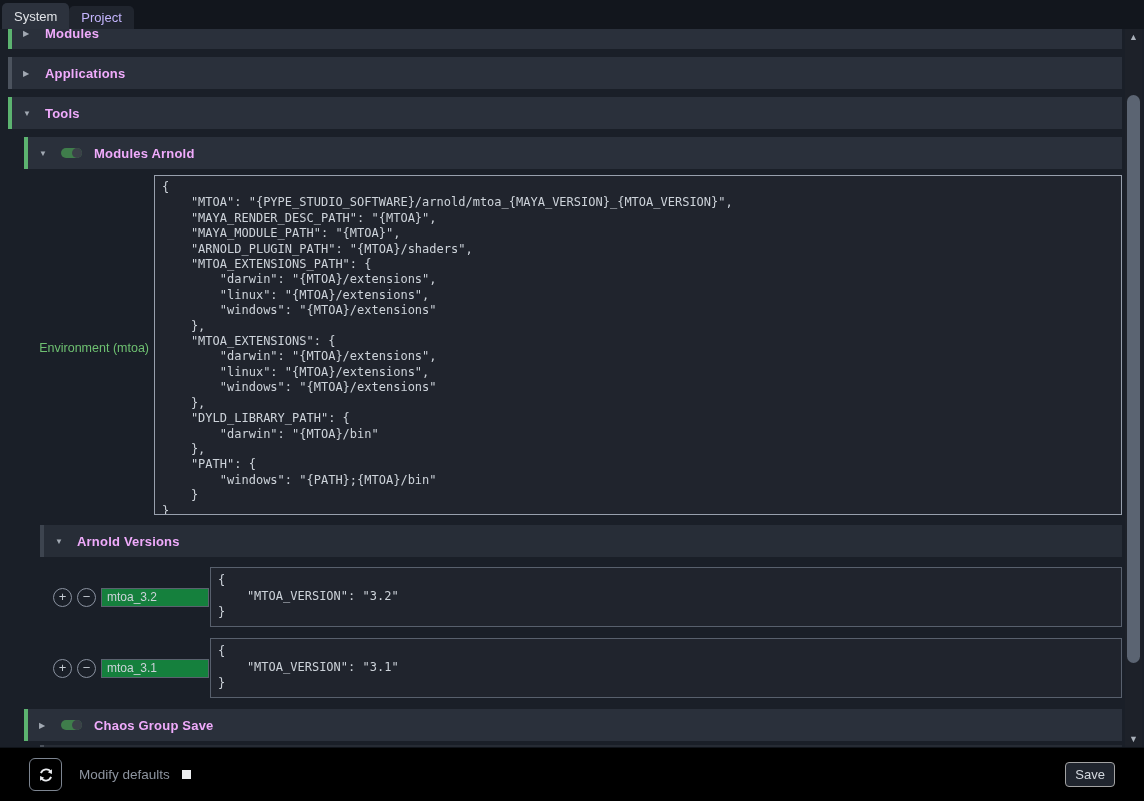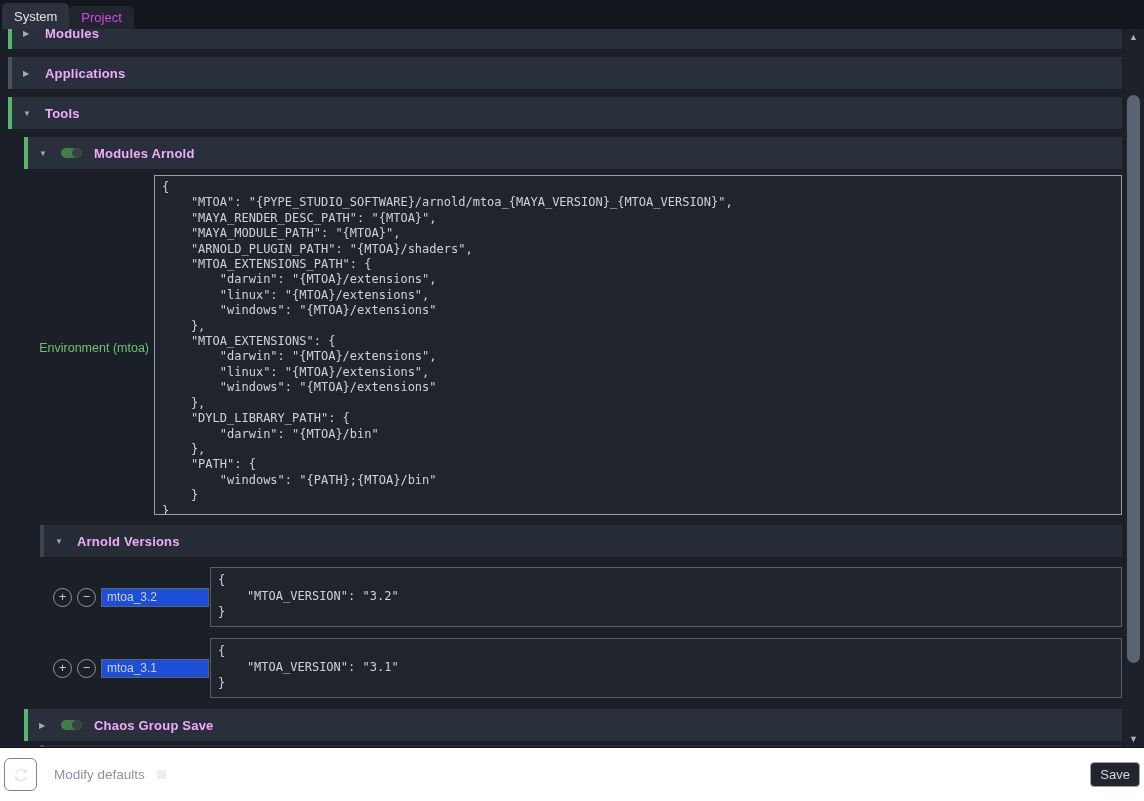--- a/index.html
+++ b/index.html
@@ -16,21 +16,21 @@
     height:29px; background:#12161d;
     display:flex; align-items:flex-end; padding-left:2px;
   }
   .tab {
     font-size:13px; padding:0 12px;
     border-radius:5px 5px 0 0;
     display:flex; align-items:center;
     cursor:default;
   }
   .tab.active { background:#2c323d; color:#e0e3e7; height:26px; }
-  .tab.inactive { background:#20252e; color:#d946ef; height:23px; }
+  .tab.inactive { background:#20252e; color:#c4b5fd; height:23px; }
 
   
   .content {
     position:absolute; top:29px; left:0; right:0; height:718px;
     background:#1a1f28; overflow:hidden;
     padding:0 22px 0 8px;
   }
 
   .acc {
     height:32px; background:#2a303b;
@@ -69,21 +69,21 @@
   .ver-controls {
     width:170px; flex:0 0 auto; display:flex; align-items:center; padding-left:13px;
   }
   .circle-btn {
     width:19px; height:19px; border-radius:50%;
     border:1px solid #8a92a0; color:#c5cbd3; background:transparent;
     font-size:13px; line-height:16px; text-align:center; margin-right:5px;
     cursor:pointer;
   }
   .key-input {
-    width:108px; height:19px; background:#1d4ed8;
+    width:108px; height:19px; background:#15803d;
     border:1px solid #5a626e; color:#ccd2d9;
     font-size:12px; padding:0 5px; font-family:"Liberation Sans", sans-serif;
   }
   .ver-box { height:60px; border:1px solid #58606d; line-height:16px; }
 
   .chaos { margin-top:11px; }
   .partial-row {
     margin-top:4px; margin-left:16px; height:10px;
     background:#262b34; border-left:4px solid #4a505a;
   }
@@ -101,22 +101,22 @@
   .sb-up { top:0; }
   .sb-down { bottom:0; }
   .sb-thumb {
     position:absolute; left:2px; top:66px; width:13px; height:568px;
     background:#5b6472; border-radius:7px; cursor:grab;
   }
 
   
   .footer {
     position:absolute; left:0; right:0; bottom:0; height:54px;
-    background:#ffffff; border-top:1px solid #10141a;
-    display:flex; align-items:center; padding:0 4px;
+    background:#000000; border-top:1px solid #10141a;
+    display:flex; align-items:center; padding:0 29px;
   }
   .refresh-btn {
     width:33px; height:33px; border:1px solid #7d8591; border-radius:6px;
     background:transparent; display:flex; align-items:center; justify-content:center;
     cursor:pointer;
   }
   .modify-label { margin-left:17px; font-size:13.5px; color:#8d949f; }
   .modify-check {
     width:9px; height:9px; background:#eceef0; margin-left:12px; cursor:pointer;
   }

